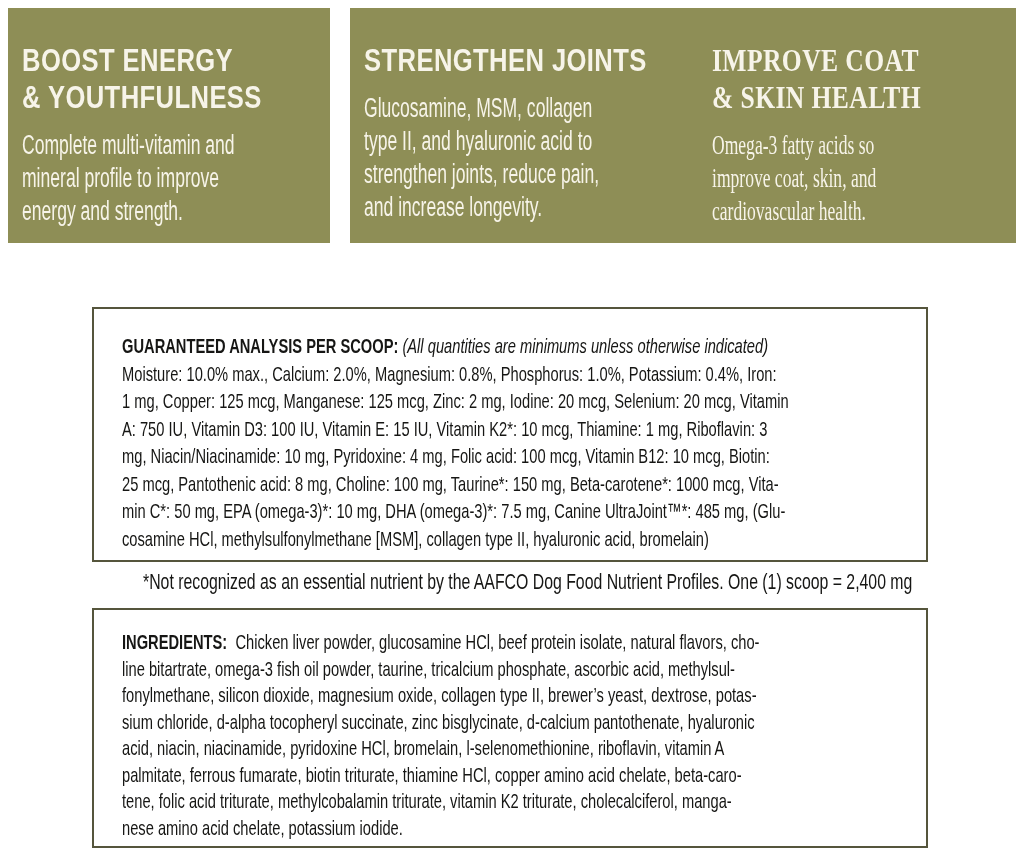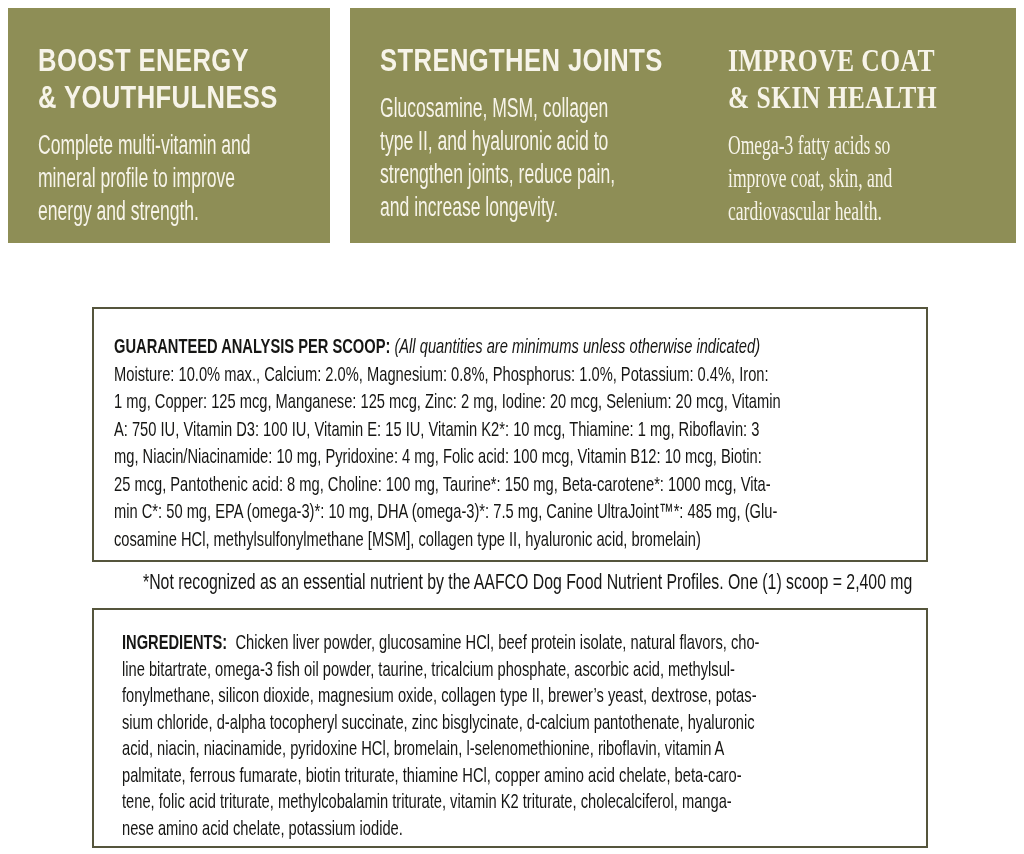--- a/index.html
+++ b/index.html
@@ -8,21 +8,21 @@
     position: relative;
     background: #ffffff;
     font-family: "Liberation Sans", sans-serif;
     color: #1d1d1b;
     overflow: hidden;
   }
   .card {
     position: absolute; top: 8px; height: 235px;
     background: #8e8e56;
     box-sizing: border-box;
-    padding: 34px 18px 0 30px;
+    padding: 34px 18px 0 14px;
     overflow: hidden;
   }
   #card-0 { left: 8px;   width: 322px; }
   #card-1 { left: 350px; width: 388px; }
   #card-2 { left: 698px; width: 318px; font-family: Liberation Serif, serif; }
   .card-title {
     color: #f7f4e9;
     font-weight: bold;
     font-size: 32px; line-height: 37px;
     letter-spacing: 0.5px;
@@ -39,21 +39,21 @@
     transform: scaleX(0.65); transform-origin: 0 0;
     margin: 13px 0 0 0;
   }
   .panel {
     position: absolute; left: 92px; width: 836px;
     background: #ffffff;
     border: 2px solid #55553c;
     box-sizing: border-box;
     overflow: hidden;
   }
-  #analysis-panel    { top: 307px; height: 255px; padding: 23px 18px 0 20px; }
+  #analysis-panel    { top: 307px; height: 255px; padding: 23px 18px 0 28px; }
   #ingredients-panel { top: 608px; height: 240px; padding: 19px 18px 0 28px; }
   .blocktext {
     font-size: 21px; line-height: 27.5px;
     white-space: pre;
     width: 143%;
     transform: scaleX(0.6993); transform-origin: 0 0;
     margin: 0;
     color: #161614;
   }
   #ingredients-panel .blocktext { line-height: 26.5px; }

